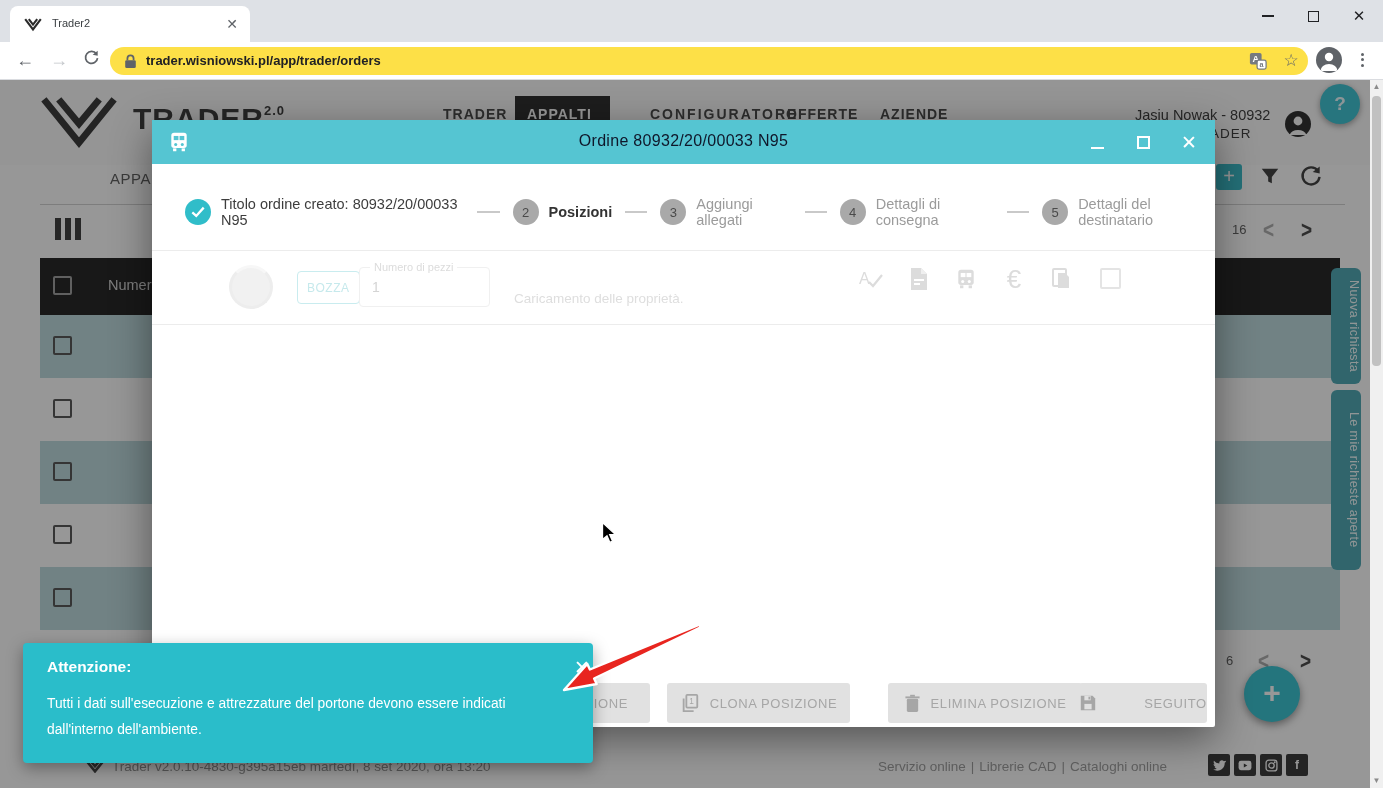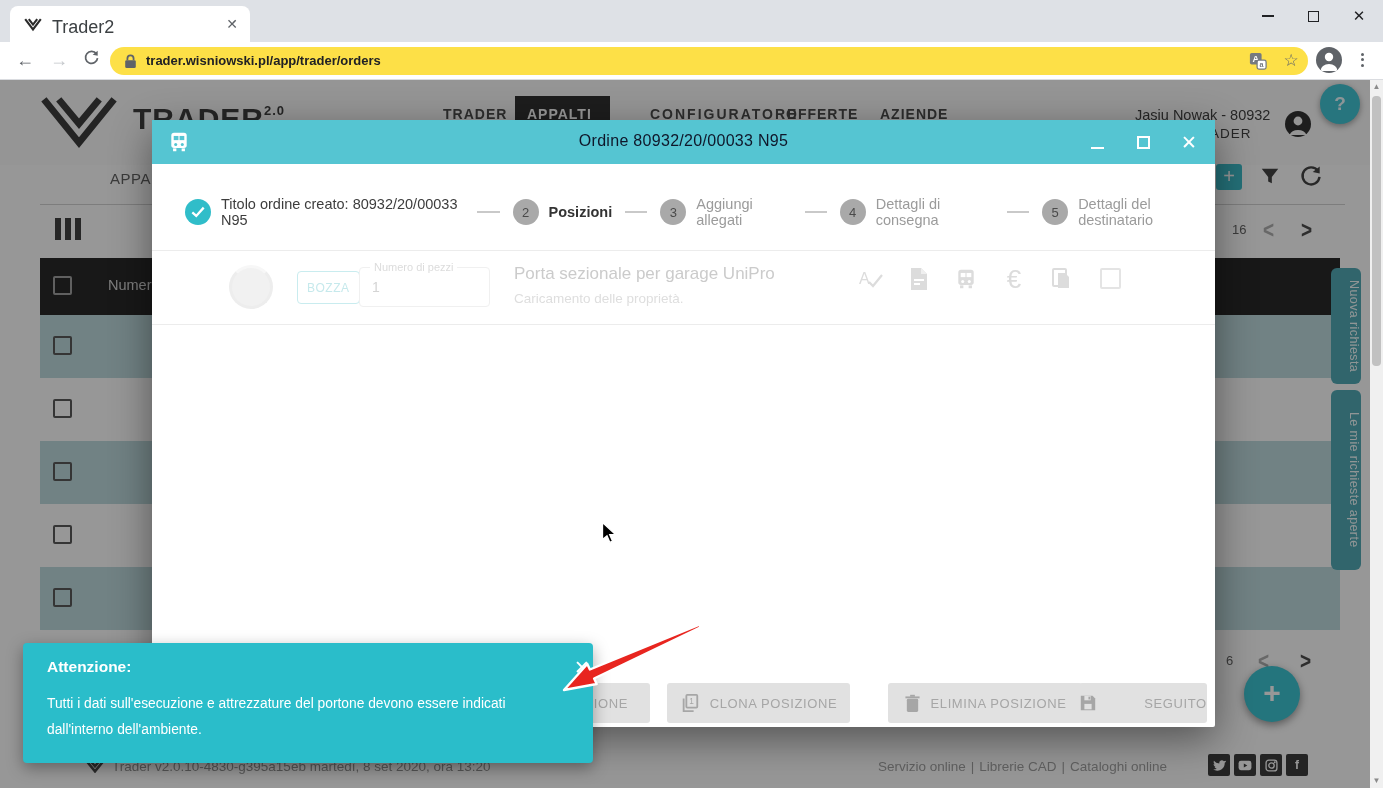--- a/index.html
+++ b/index.html
@@ -4,21 +4,21 @@
 <style>
   * { margin:0; padding:0; box-sizing:border-box; }
   html,body { width:1383px; height:788px; overflow:hidden; }
   body { font-family:"Liberation Sans","DejaVu Sans",sans-serif; background:#fff; }
   #screen { position:relative; width:1383px; height:788px; overflow:hidden; background:#fff; }
   .abs { position:absolute; }
 
   
   .tabstrip { left:0; top:0; width:1383px; height:42px; background:#dee1e6; z-index:90; }
   .tab { left:10px; top:6px; width:240px; height:36px; background:#fff; border-radius:8px 8px 0 0; z-index:91; }
-  .tab-title { left:42px; top:11px; font-size:18px; color:#3c4043; }
+  .tab-title { left:42px; top:11px; font-size:11px; color:#3c4043; }
   .tab-close { left:212px; top:8px; width:20px; height:20px; color:#5f6368; font-size:14px; text-align:center; line-height:20px; }
   .newtab { left:262px; top:8px; width:26px; height:26px; color:#5f6368; font-size:20px; text-align:center; line-height:24px; }
   .winbtn { top:0; width:46px; height:32px; display:flex; align-items:center; justify-content:center; z-index:92; }
   .wb-min { left:1245px; } .wb-max { left:1290px; } .wb-close { left:1336px; }
   .wb-min .bar { width:12px; height:2px; background:#202124; }
   .wb-max .box { width:11px; height:11px; border:1.5px solid #202124; }
   .wb-close .x { color:#202124; font-size:15px; }
 
   .toolbar { left:0; top:42px; width:1383px; height:38px; background:#fff; border-bottom:1px solid #dadce0; z-index:90; }
   .navbtn { top:48px; width:26px; height:26px; font-size:18px; color:#5f6368; text-align:center; line-height:25px; z-index:91; }
@@ -363,21 +363,20 @@
       </div>
     </div>
 
     <div class="abs pos-row">
       <div class="abs pos-avatar"></div>
       <div class="abs chip">BOZZA</div>
       <div class="abs qty">
         <span class="abs qty-label">Numero di pezzi</span>
         <span class="abs qty-value">1</span>
       </div>
-      <span class="abs pos-title">Porta sezionale per garage UniPro</span>
       <span class="abs pos-sub">Caricamento delle proprietà.</span>
 
       <div class="abs pos-ic" style="left:705px">
         <svg width="26" height="24" viewBox="0 0 26 24">
             <text x="2" y="17" font-size="16" fill="#dcdcdc" font-family="sans-serif">A</text>
             <path d="M12,15 L16,19 L25,8" stroke="#dcdcdc" stroke-width="2.2" fill="none"></path>
           </svg>
       </div>
       <div class="abs pos-ic" style="left:754px">
         <svg width="20" height="24" viewBox="0 0 20 24">

